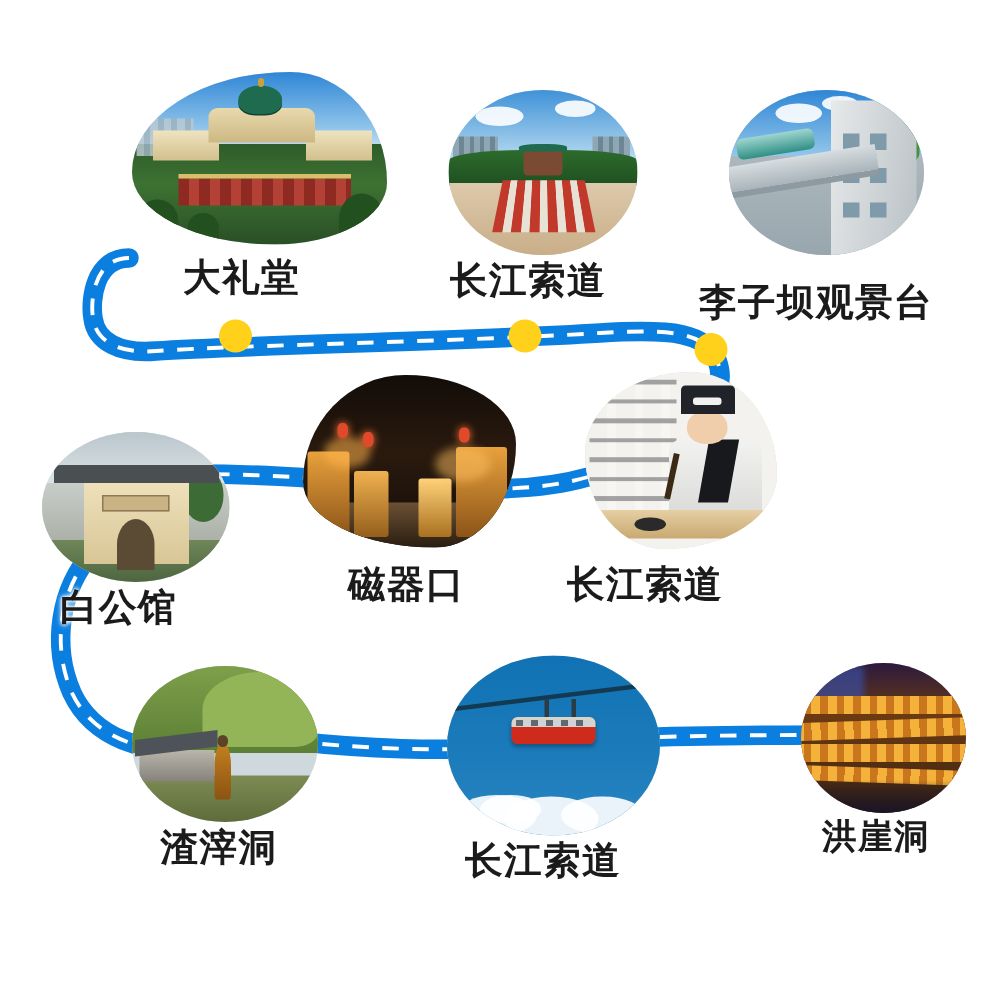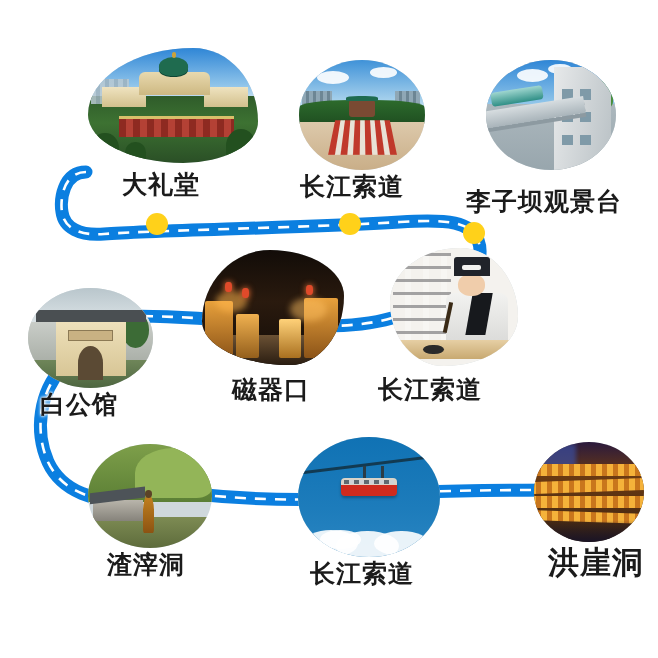--- a/index.html
+++ b/index.html
@@ -313,21 +313,21 @@
       <div class="scene">
         <div class="bg"></div>
         <div class="blue"></div>
         <div class="roofs" style="top:22%;height:12%;"></div>
         <div class="roofs" style="top:38%;height:12%;transform:rotate(-2deg);"></div>
         <div class="roofs" style="top:54%;height:12%;"></div>
         <div class="roofs" style="top:70%;height:10%;transform:rotate(2deg);"></div>
         <div class="dark"></div>
       </div>
     </div>
-    <div class="label" style="left:548px;top:542px;font-size:31px;">洪崖洞</div>
+    <div class="label" style="left:548px;top:542px;font-size:23px;">洪崖洞</div>
   </div>
 
   <svg id="marker-layer" style="position:absolute;left:0;top:0;width:658px;height:658px;pointer-events:none;" viewBox="0 0 658 658">
     <circle cx="157" cy="224" r="11" fill="#ffd11a"></circle>
     <circle cx="350" cy="224" r="11" fill="#ffd11a"></circle>
     <circle cx="474" cy="233" r="11" fill="#ffd11a"></circle>
   </svg>
 
 </div>
 

